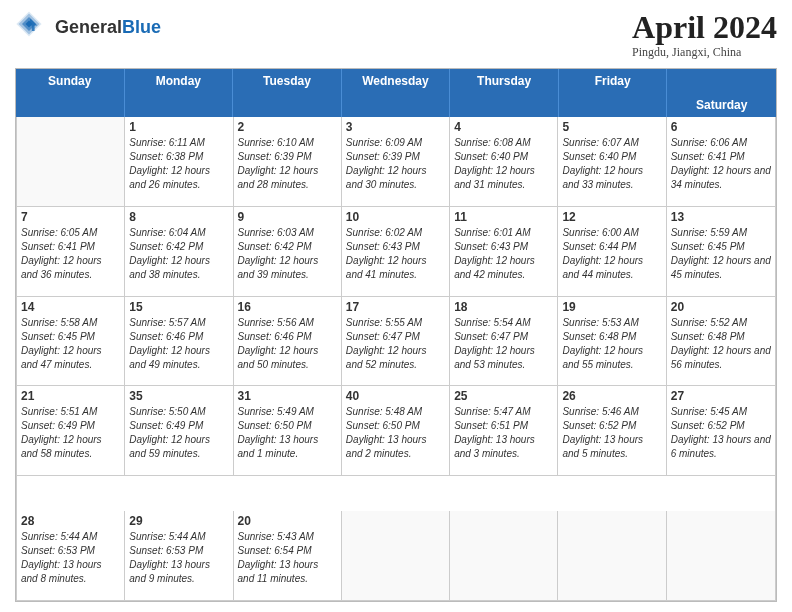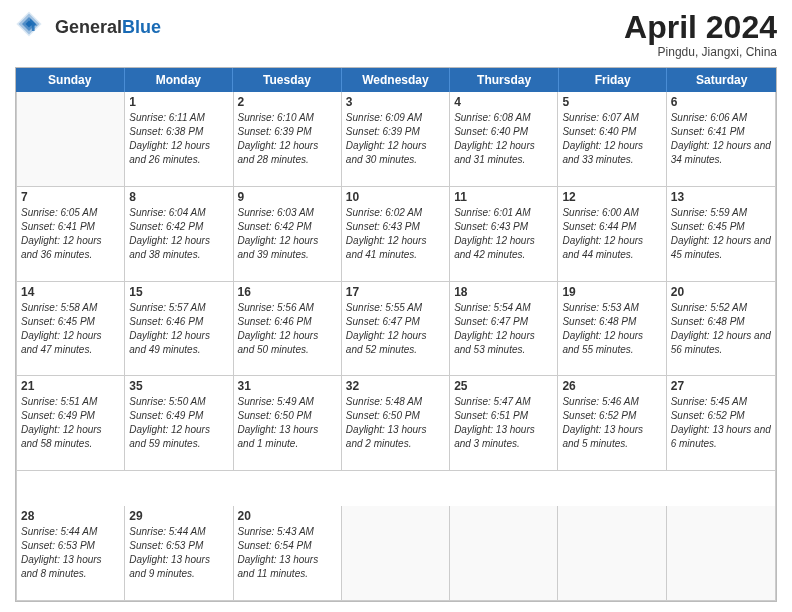--- a/index.html
+++ b/index.html
@@ -36,21 +36,22 @@
     .logo-text-blue {
       font-size: 18px;
       font-weight: bold;
       color: #1a6bb5;
     }
     .logo-icon {
       width: 28px;
       height: 28px;
     }
     .title-section {
-      text-align: right;
+      text-align: left;
+      font-family: Liberation Serif, serif;
     }
     .month-year {
       font-size: 32px;
       font-weight: bold;
       color: #222;
       line-height: 1.1;
     }
     .location {
       font-size: 12px;
       color: #444;
@@ -61,21 +62,21 @@
       background: #2a6db5;
     }
     .cal-header-cell {
       color: #fff;
       font-weight: bold;
       font-size: 12px;
       padding: 5px 9px;
       text-align: center;
       border-right: 1px solid #4a8dd5;
     }
-    .cal-header-cell:last-child { border-right: none; }
+    .cal-header-cell:last-child { border-right: none; margin-top: 24px; }
     .calendar-body {
       display: flex;
       flex-direction: column;
       border-left: 1px solid #ccc;
       border-right: 1px solid #ccc;
       border-bottom: 1px solid #ccc;
     }
     .cal-row {
       display: grid;
       grid-template-columns: repeat(7, 1fr);
@@ -236,21 +237,21 @@
           </div>
           <div class="cal-cell">
             <div class="day-num">35</div>
             <div class="day-info">Sunrise: 5:50 AM<br>Sunset: 6:49 PM<br>Daylight: 12 hours and 59 minutes.</div>
           </div>
           <div class="cal-cell">
             <div class="day-num">31</div>
             <div class="day-info">Sunrise: 5:49 AM<br>Sunset: 6:50 PM<br>Daylight: 13 hours and 1 minute.</div>
           </div>
           <div class="cal-cell">
-            <div class="day-num">32</div>
+            <div class="day-num">40</div>
             <div class="day-info">Sunrise: 5:48 AM<br>Sunset: 6:50 PM<br>Daylight: 13 hours and 2 minutes.</div>
           </div>
           <div class="cal-cell">
             <div class="day-num">25</div>
             <div class="day-info">Sunrise: 5:47 AM<br>Sunset: 6:51 PM<br>Daylight: 13 hours and 3 minutes.</div>
           </div>
           <div class="cal-cell">
             <div class="day-num">26</div>
             <div class="day-info">Sunrise: 5:46 AM<br>Sunset: 6:52 PM<br>Daylight: 13 hours and 5 minutes.</div>
           </div>

